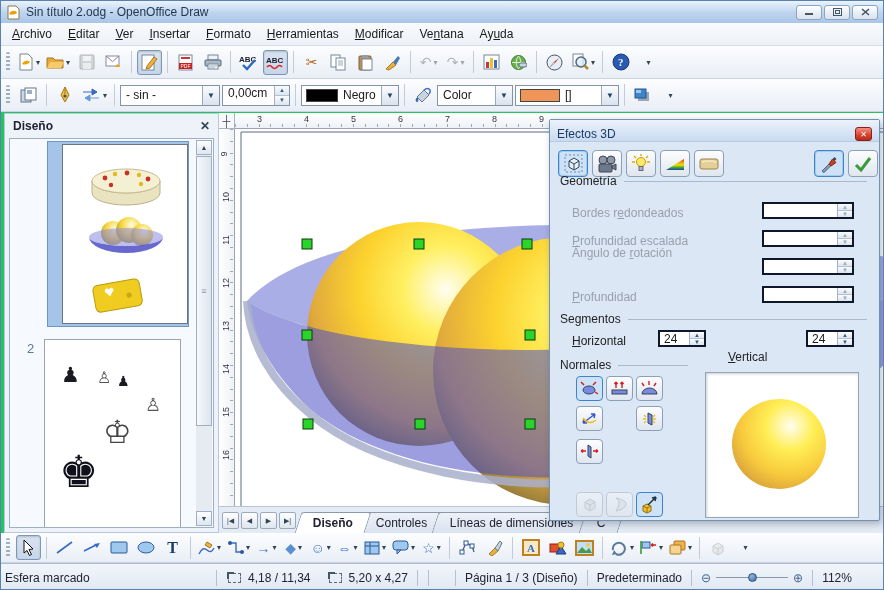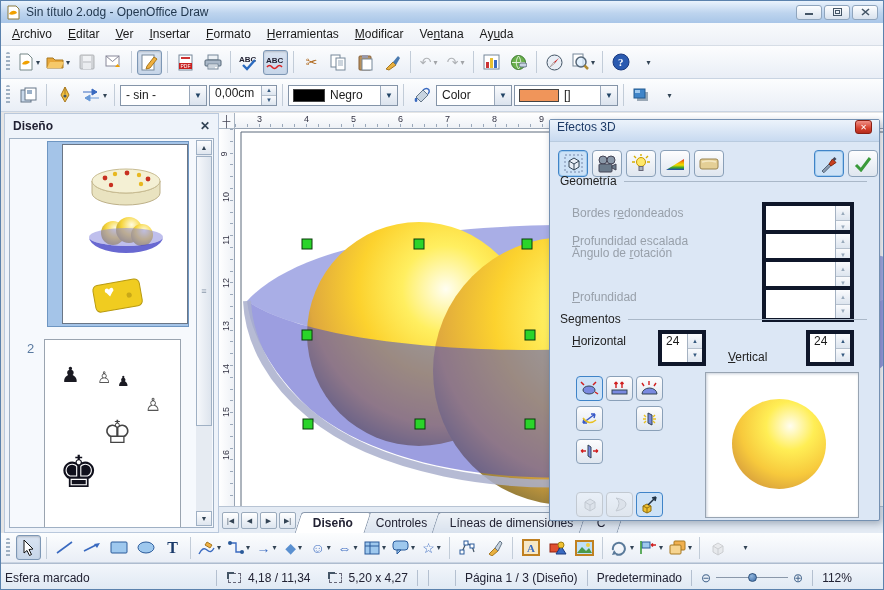--- a/index.html
+++ b/index.html
@@ -1,17 +1,17 @@
 <!DOCTYPE html>
 <html><head>
 <meta charset="utf-8">
 <style>
 *{box-sizing:border-box;margin:0;padding:0}
 body{margin:0;background:#9db8d8;font-family:"Liberation Sans",sans-serif}
-#app{position:relative;width:884px;height:590px;background:#e5e5e5;border:1px solid #5b82ad;overflow:hidden;font-size:12px;color:#1a1a1a}
+#app{position:relative;width:884px;height:590px;background:#22c55e;border:1px solid #5b82ad;overflow:hidden;font-size:12px;color:#1a1a1a}
 
 .titlebar{position:absolute;left:0;top:0;right:0;height:22px;background:linear-gradient(#eaf3fd,#bdd4ee 55%,#a9c6e8);display:flex;align-items:center;padding:0 5px;gap:5px}
 .ttl{color:#22384f;font-size:12px}
 .winbtns{margin-left:auto;display:flex;gap:2px}
 .winbtn{width:26px;height:15px;border:1px solid #8fa5bd;border-radius:3px;background:linear-gradient(#fdfeff,#d8e2ee);display:flex;align-items:center;justify-content:center;font-size:9px;color:#456;line-height:1}
 
 .menubar{position:absolute;left:0;top:22px;right:0;height:23px;background:linear-gradient(#f8fafc,#edf1f7);border-bottom:1px solid #d6dde6;display:flex;align-items:center;padding:0 3px}
 .menuitem{padding:3px 8px;border-radius:2px;white-space:nowrap}
 .menuitem u{text-decoration:underline}
 
@@ -63,33 +63,33 @@
 
 .tabbar{position:absolute;left:218px;top:505px;right:0;height:27px;background:#e4ebf4;border-top:1px solid #b8c4d4;display:flex;align-items:flex-end;padding:0 2px}
 .tnav{width:17px;height:17px;border:1px solid #9aaabc;background:linear-gradient(#fff,#dde5ef);margin:0 1px 4px;display:flex;align-items:center;justify-content:center;font-size:7px;color:#345;border-radius:2px}
 .tabs{display:flex;margin-left:8px;align-items:flex-end}
 .tab{height:21px;padding:2px 14px;border:1px solid #8a99ad;border-bottom:none;background:linear-gradient(#eef2f7,#d9e2ee);margin-left:-7px;transform:skewX(-18deg);display:flex;align-items:center;border-radius:3px 3px 0 0}
 .tab .tl{transform:skewX(18deg);font-size:12px;color:#223;white-space:nowrap}
 .tab.active{background:#fff;z-index:2}
 .tab.active .tl{font-weight:bold}
 
 .dlg{position:absolute;left:548px;top:118px;width:331px;height:402px;background:#dce7f5;border:1px solid #7591b2;box-shadow:2px 3px 7px rgba(20,40,70,.3);z-index:30;border-radius:2px}
-.dlgtitle{height:22px;background:linear-gradient(#ecf3fb,#c8daf0);display:flex;align-items:flex-start;padding:0 7px;color:#1c3a66;border-bottom:1px solid #b9cbdf}
+.dlgtitle{height:22px;background:linear-gradient(#ecf3fb,#c8daf0);display:flex;align-items:flex-end;padding:0 7px;color:#1c3a66;border-bottom:1px solid #b9cbdf}
 .dlgclose{margin-left:auto;width:17px;height:14px;background:linear-gradient(#f09086,#d6412e 60%,#b52c1c);border:1px solid #8a2015;border-radius:3px;color:#fff;font-size:8px;display:flex;align-items:center;justify-content:center}
 .dbtn{position:absolute;width:30px;height:27px;border:1px solid #8aa0b8;border-radius:4px;background:linear-gradient(#fdfdfe,#dfe6ef);display:flex;align-items:center;justify-content:center}
 .dbtn.active{border-color:#3f84c8;background:#cde2f7;box-shadow:inset 0 0 0 1px #a4cbec}
 .nbtn{position:absolute;width:27px;height:25px;border:1px solid #8aa0b8;border-radius:4px;background:linear-gradient(#fdfdfe,#dfe6ef);display:flex;align-items:center;justify-content:center}
 .nbtn.active{border-color:#3f84c8;background:#cde2f7}
 .nbtn.dis{opacity:.4;filter:grayscale(1)}
 .legend{position:absolute;left:10px;right:12px;display:flex;align-items:center;gap:7px;color:#222}
 .legend::after{content:"";flex:1;height:1px;background:#aab8c8}
 .legend.short::after{max-width:70px}
 .flabel{position:absolute;left:22px;color:#98a0aa;white-space:nowrap}
 .flabel u{text-decoration:underline}
-.dspin{position:absolute;display:flex;background:#fff;border:4px solid #0f172a;height:36px}
+.dspin{position:absolute;display:flex;background:#fff;border:2px solid #0f172a;height:17px}
 .dspin .txt{flex:1;padding:0 4px}
 .prev{position:absolute;left:155px;top:252px;width:154px;height:146px;background:#fff;border:1px solid #98a4b2;box-shadow:inset 1px 1px 3px #c8d0da}
 .prevsphere{position:absolute;left:26px;top:26px;width:94px;height:90px;border-radius:50%;background:radial-gradient(circle at 62% 30%,#fffdf0 0%,#ffee55 28%,#f7c93c 58%,#d9a23c 80%,#7d6f34 100%)}
 
 .statusbar{position:absolute;left:0;right:0;top:562px;height:28px;background:linear-gradient(#f2f6fb,#dfe8f3);border-top:1px solid #aebccf;display:flex;align-items:center;color:#223}
 .ssep{width:1px;height:16px;background:#b4c0d0;margin:0 5px;flex:none}
 .sseg{white-space:nowrap;padding:0 4px}
 .dashic{width:13px;height:10px;border:1px dashed #667;margin:0 3px 0 6px;position:relative;flex:none}
 .dashic::before{content:"";position:absolute;left:-2px;top:-2px;width:5px;height:5px;border-left:2px solid #456;border-top:2px solid #456}
 .slider{display:flex;align-items:center;gap:5px;padding:0 4px}
@@ -304,33 +304,33 @@
         </svg>
       </div>
     <div class="tbtn">
         <svg class="svgi" width="20" height="14">
           <path d="M2,4 h14 M16,4 l-5,-3 v6 z" stroke="#3a6ac0" fill="#3a6ac0"></path>
           <path d="M18,10 h-14 M4,10 l5,-3 v6 z" stroke="#6a9ad8" fill="#6a9ad8"></path>
         </svg>
         <span class="dd">▾</span>
       </div>
     <div class="sep"></div>
-    <div class="sel" style="width:87px">
+    <div class="sel" style="width:100px">
         <span class="txt">- sin -</span>
         <span class="db">▼</span>
       </div>
     <div class="spin" style="width:68px">
         <span class="txt">0,00cm</span>
         <span class="spinbtns">
           <span class="sb">▲</span>
           <span class="sb">▼</span>
         </span>
       </div>
     <div class="sep"></div>
-    <div class="sel" style="width:110px">
+    <div class="sel" style="width:98px">
         <span class="swatch" style="background:#000"></span>
         <span class="txt">Negro</span>
         <span class="db">▼</span>
       </div>
     <div class="sep"></div>
     <div class="tbtn">
         <svg class="svgi" width="18" height="17">
           <path d="M3,10 L10,3 L15,8 L8,15 z" fill="#c8d4e0" stroke="#678"></path>
           <path d="M10,3 q4,-3 6,0 q1,2 -1,4" fill="none" stroke="#3a6ac0" stroke-width="1.5"></path>
           <path d="M2,11 q-1,4 1,4 q2,0 1,-4" fill="#3a6ac0"></path>
@@ -593,20 +593,23 @@
       </div>
     <span class="flabel" style="left:178px;top:230px;color:#222"><u>V</u>ertical</span>
     <div class="dspin" style="left:256px;top:210px;width:48px">
         <span class="txt">24</span>
         <span class="spinbtns">
           <span class="sb">▲</span>
           <span class="sb">▼</span>
         </span>
       </div>
 
+    <div class="legend short" style="top:238px">
+        <span>Normales</span>
+      </div>
     <div class="nbtn active" style="left:26px;top:256px">
         <svg class="svgi" width="19" height="17">
           <ellipse cx="9" cy="10" rx="6" ry="4" fill="#7a8ae0" stroke="#345"></ellipse>
           <path d="M4,5 l-3,-3 M13,5 l3,-3 M15,12 l3,2" stroke="#d02020" stroke-width="1.5"></path>
         </svg>
       </div>
     <div class="nbtn" style="left:56px;top:256px">
         <svg class="svgi" width="19" height="17">
           <rect x="2" y="10" width="15" height="4" fill="#7a8ae0" stroke="#345"></rect>
           <path d="M6,8 v-6 M12,8 v-6 M6,2 l-1.5,2 M6,2 l1.5,2 M12,2 l-1.5,2 M12,2 l1.5,2" stroke="#d02020" stroke-width="1.4"></path>

